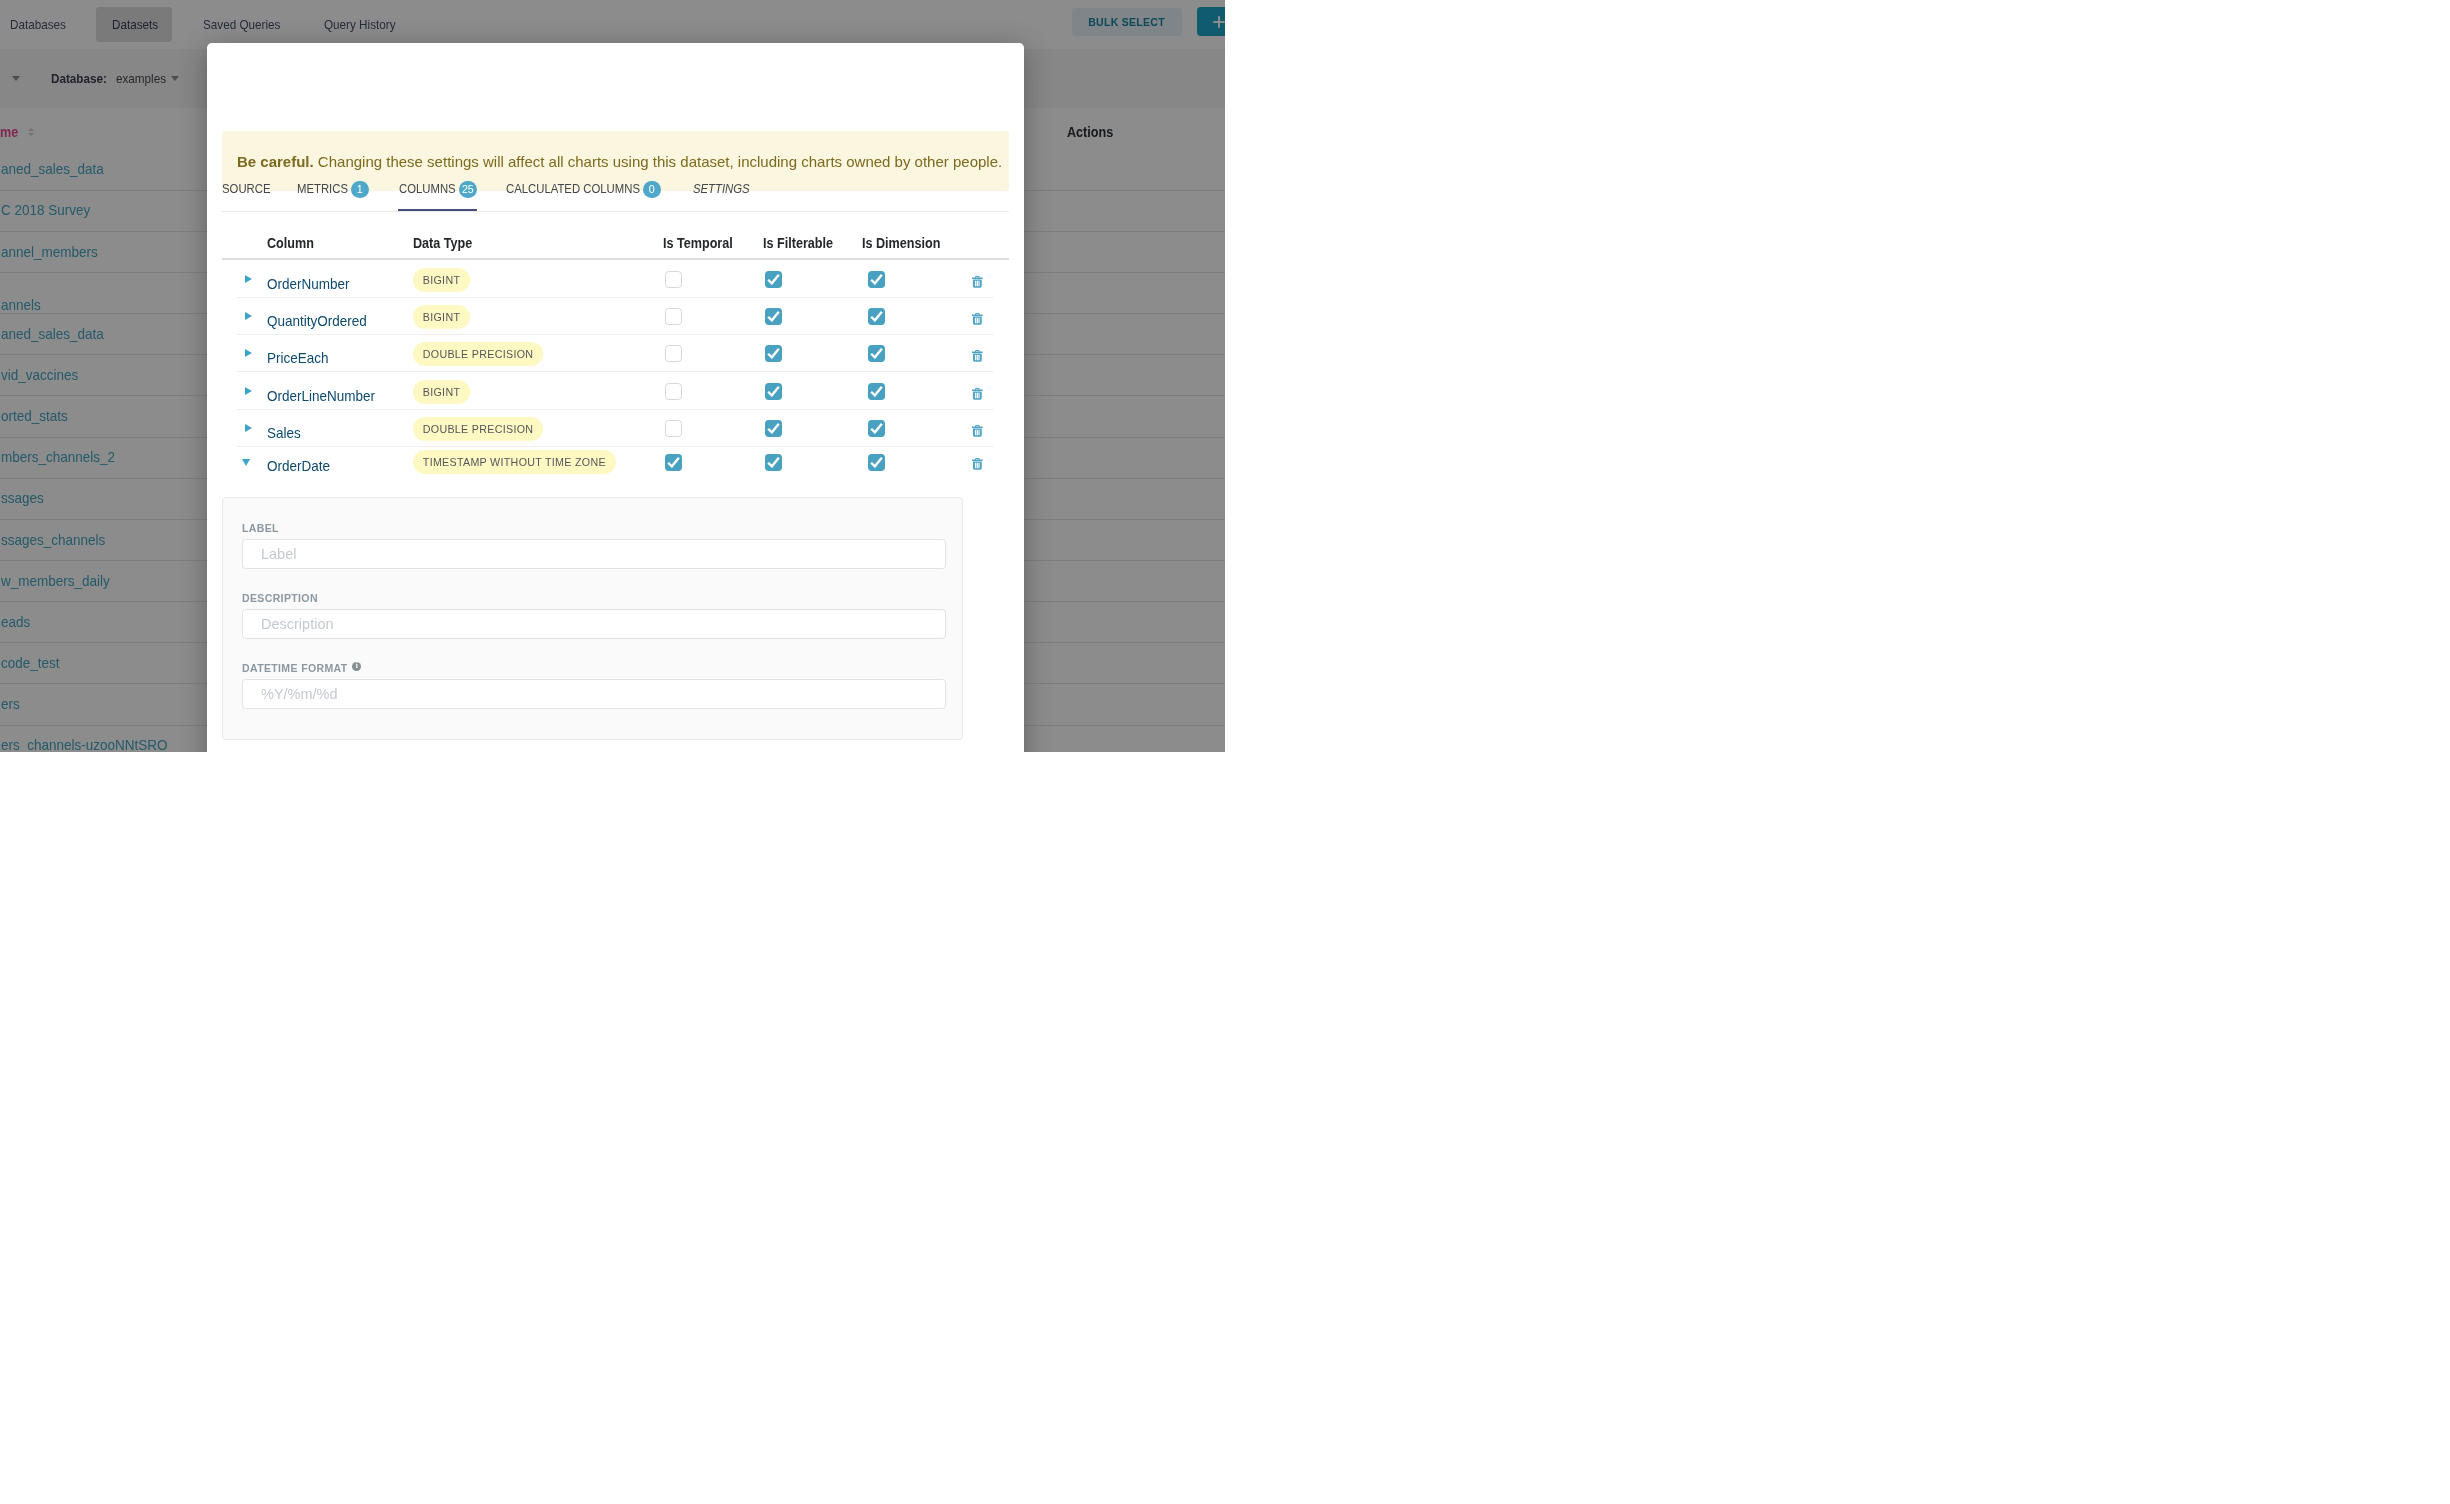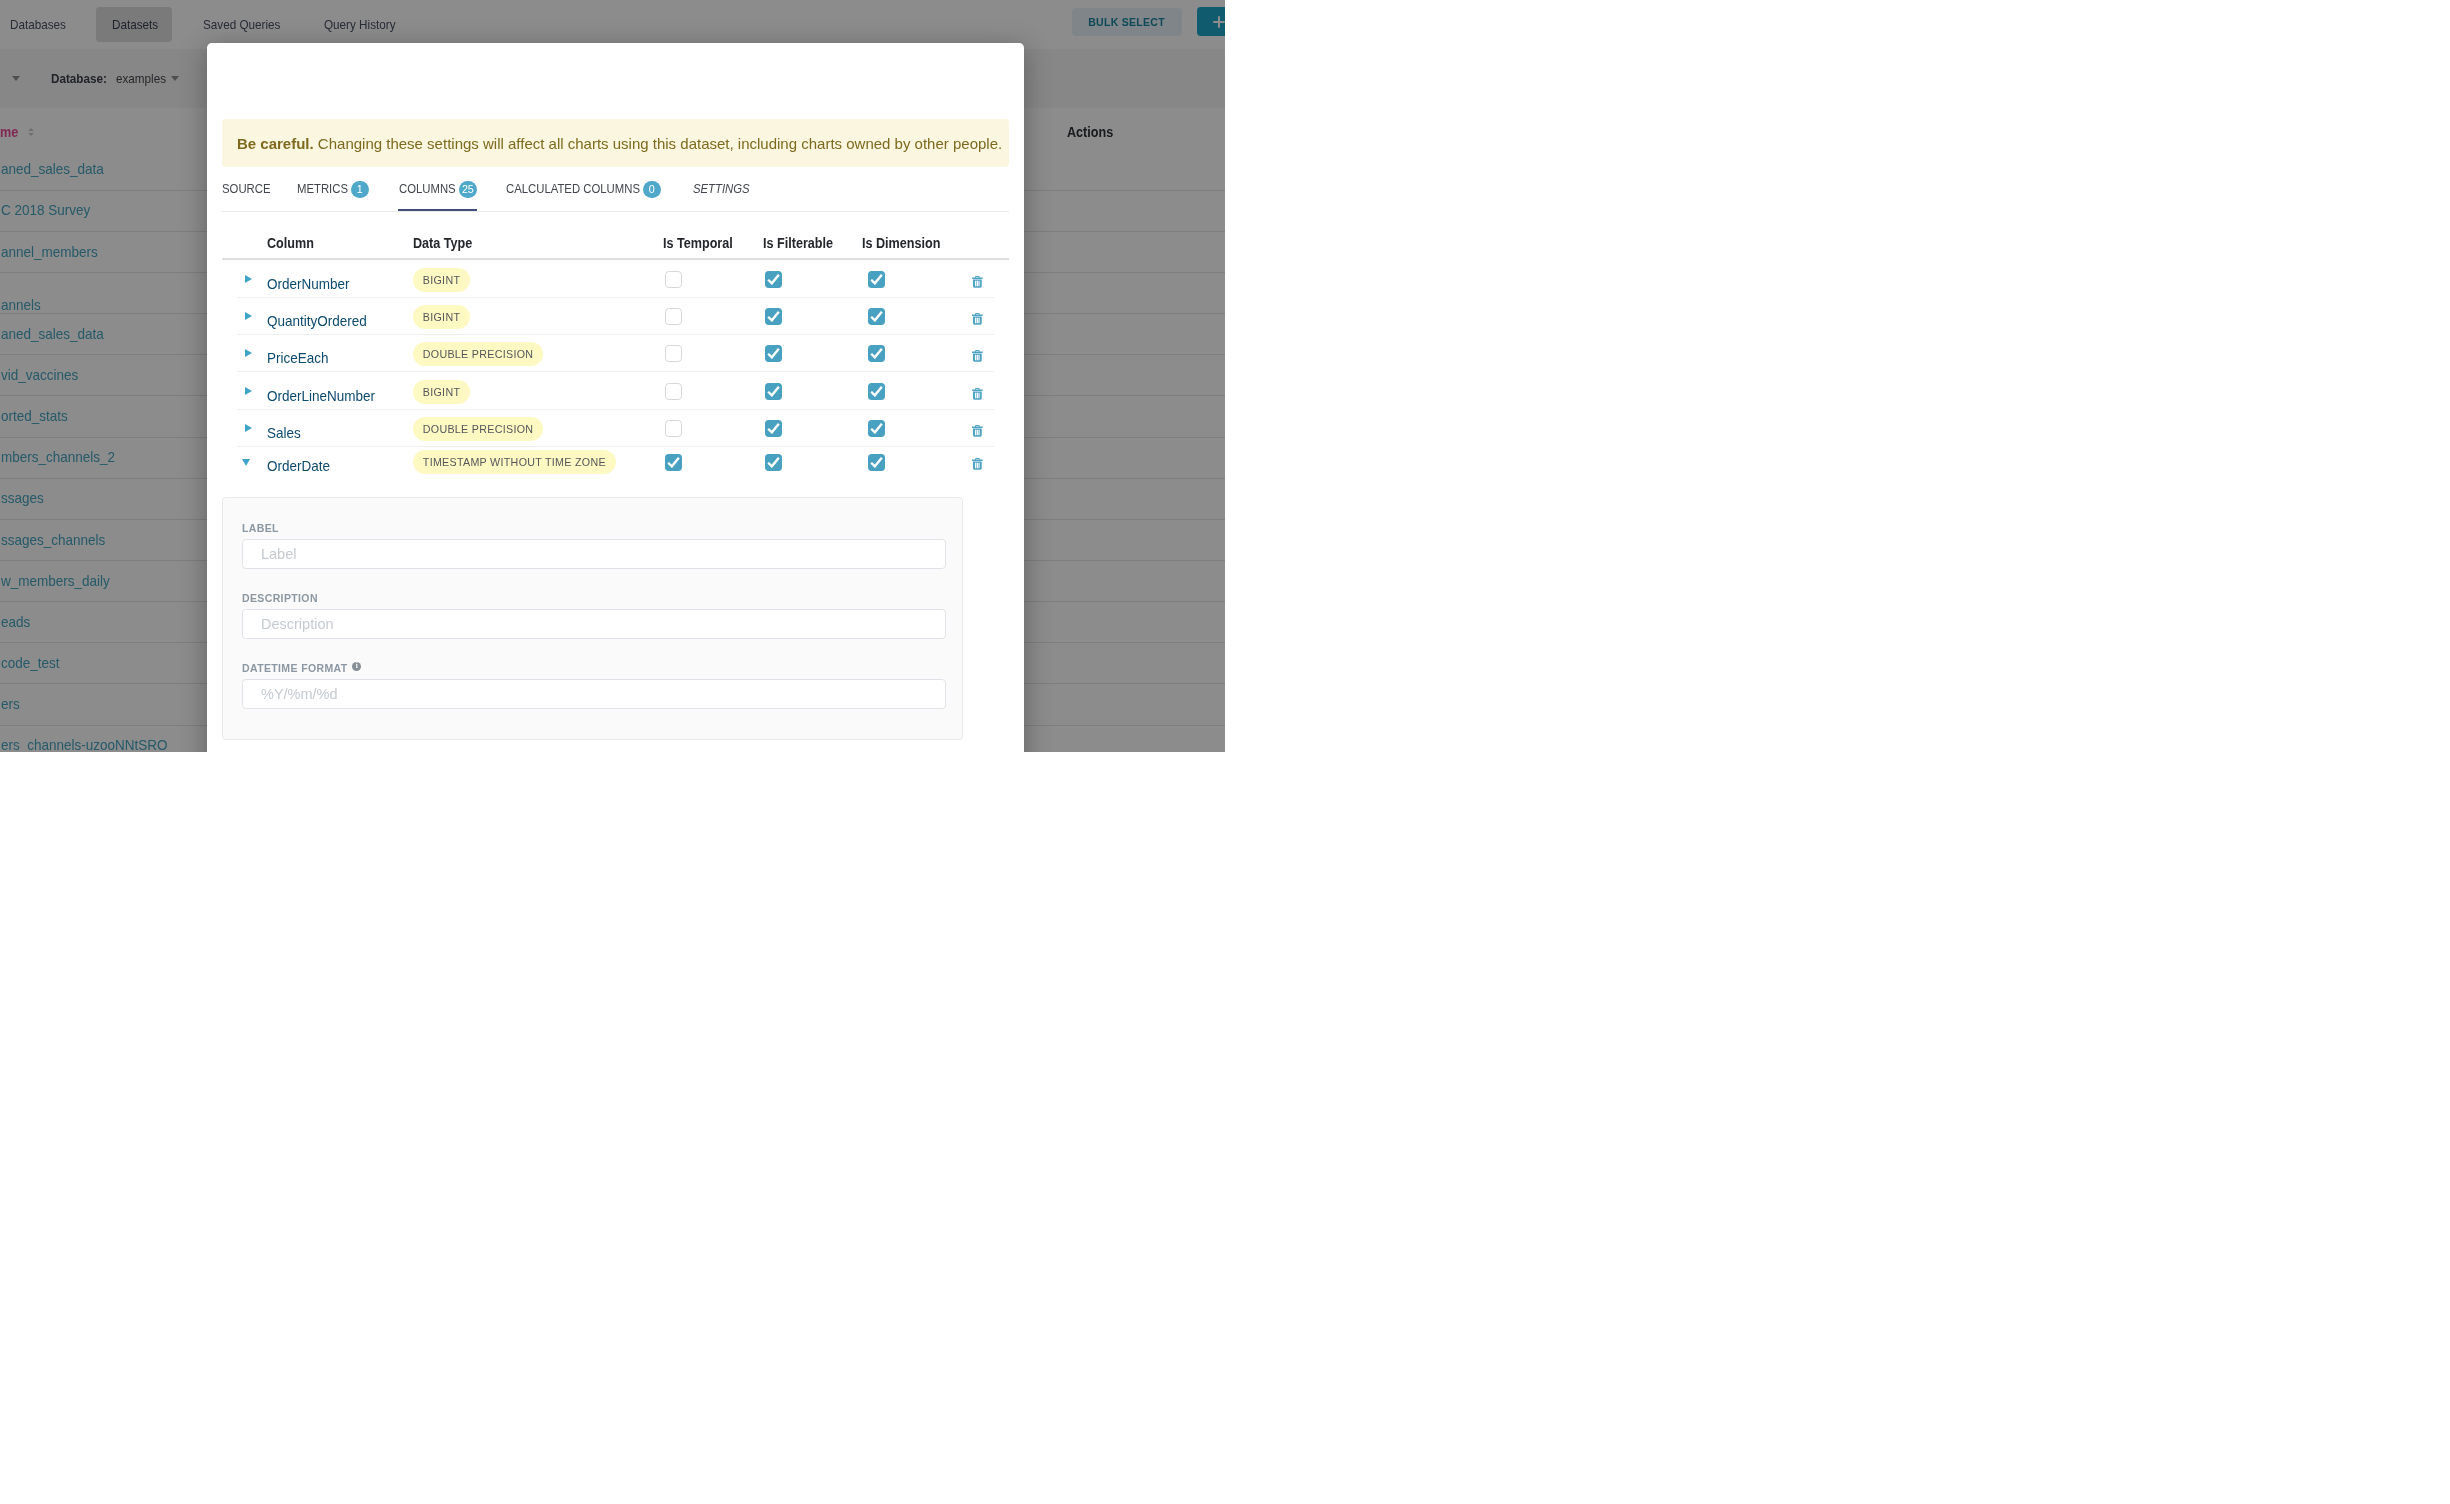--- a/index.html
+++ b/index.html
@@ -48,21 +48,21 @@
   #overlay{position:absolute;inset:0;background:rgba(0,0,0,0.45);}
 
   
   #modal{position:absolute;left:207px;top:43px;width:817px;height:839px;background:#fff;border-radius:4.7px;box-shadow:0 5.6px 28px rgba(0,0,0,.3);}
   #modal-header{position:absolute;left:0;top:0;width:817px;height:54px;background:#F8F8F8;border-bottom:0.9px solid #ECECEC;border-radius:4.7px 4.7px 0 0;}
   #modal-title{position:absolute;left:15.4px;top:18px;font-size:17px;color:#4D5157;}
   #modal-title b{color:#1F2124;font-weight:700;letter-spacing:-0.5px;}
   #modal-close{position:absolute;left:776px;top:19.6px;width:28px;height:28px;display:flex;align-items:center;justify-content:center;}
   #modal-close svg{display:block;}
 
-  #modal-alert{position:absolute;left:15px;top:76px;width:787px;height:48px;background:var(--alert-bg);border-radius:3.7px;display:flex;align-items:center;}
+  #modal-alert{position:absolute;left:15px;top:88px;width:787px;height:60px;background:var(--alert-bg);border-radius:3.7px;display:flex;align-items:center;}
   #modal-alert .txt{margin-left:15px;font-size:15px;color:var(--alert-text);}
   #modal-alert .txt b{font-weight:700;}
 
   .tab{position:absolute;top:137px;height:18.6px;display:flex;align-items:center;font-size:12.6px;color:#42464E;}
   .tab .badge{position:absolute;top:0.5px;min-width:17.7px;height:17.7px;border-radius:8.9px;background:var(--badge-blue);color:#fff;font-size:10.7px;line-height:17.7px;text-align:center;padding:0 2.8px;box-sizing:border-box;}
   #ink-bar{position:absolute;left:191px;top:166px;width:79px;height:2.8px;background:var(--ink-bar);}
   #tabs-border{position:absolute;left:15px;top:168px;width:787px;height:0.9px;background:#EAEAEA;}
 
   .mth{position:absolute;top:192px;font-size:14px;font-weight:700;color:#24272B;}
   #mtable-header-border{position:absolute;left:15px;top:215px;width:787px;height:1.5px;background:#DEDEDE;}

